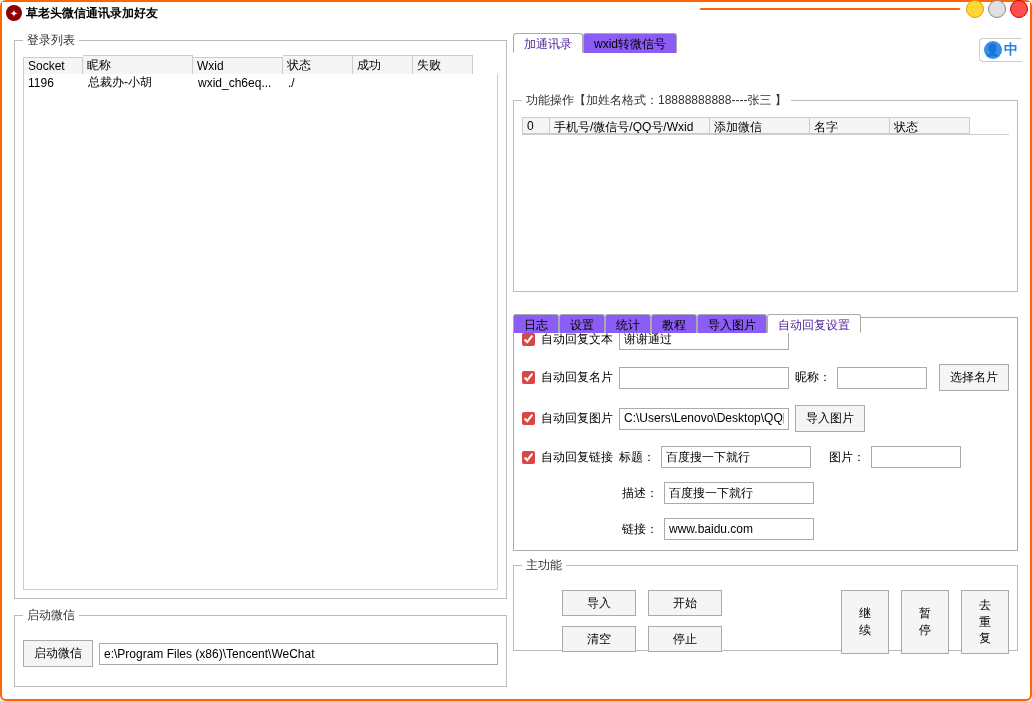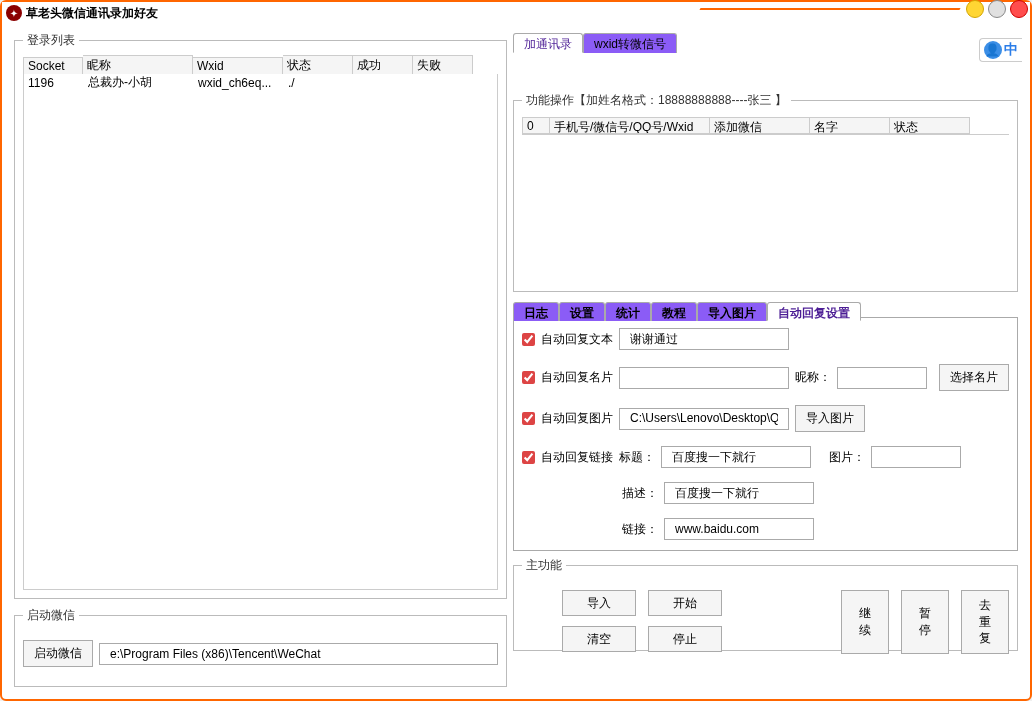--- a/index.html
+++ b/index.html
@@ -143,21 +143,21 @@
       background: #f5f5f5;
       border: 1px solid #aaa;
       padding: 4px 10px;
       cursor: pointer;
       font-size: 12px;
       min-width: 70px;
       text-align: center;
     }
     .text-input {
       border: 1px solid #aaa;
-      padding: 3px 10px;
+      padding: 3px 4px;
       font-size: 12px;
       background: #fff;
     }
     .path-input { flex: 1; }
 
     
     .tabs-top {
       display: flex;
       position: relative;
       height: 20px;
@@ -202,21 +202,21 @@
       border: 1px solid #ccc;
       border-top: none;
       background: #fff;
     }
 
     .subtabs {
       display: flex;
       height: 20px;
       border-bottom: 1px solid #aaa;
     }
-    .subtabs .tab { top: 4px; font-weight: bold; }
+    .subtabs .tab { top: 16px; }
 
     .autoreply {
       border: 1px solid #aaa;
       border-top: none;
       padding: 10px 8px;
       flex: 1;
       display: flex;
       flex-direction: column;
       gap: 14px;
     }

